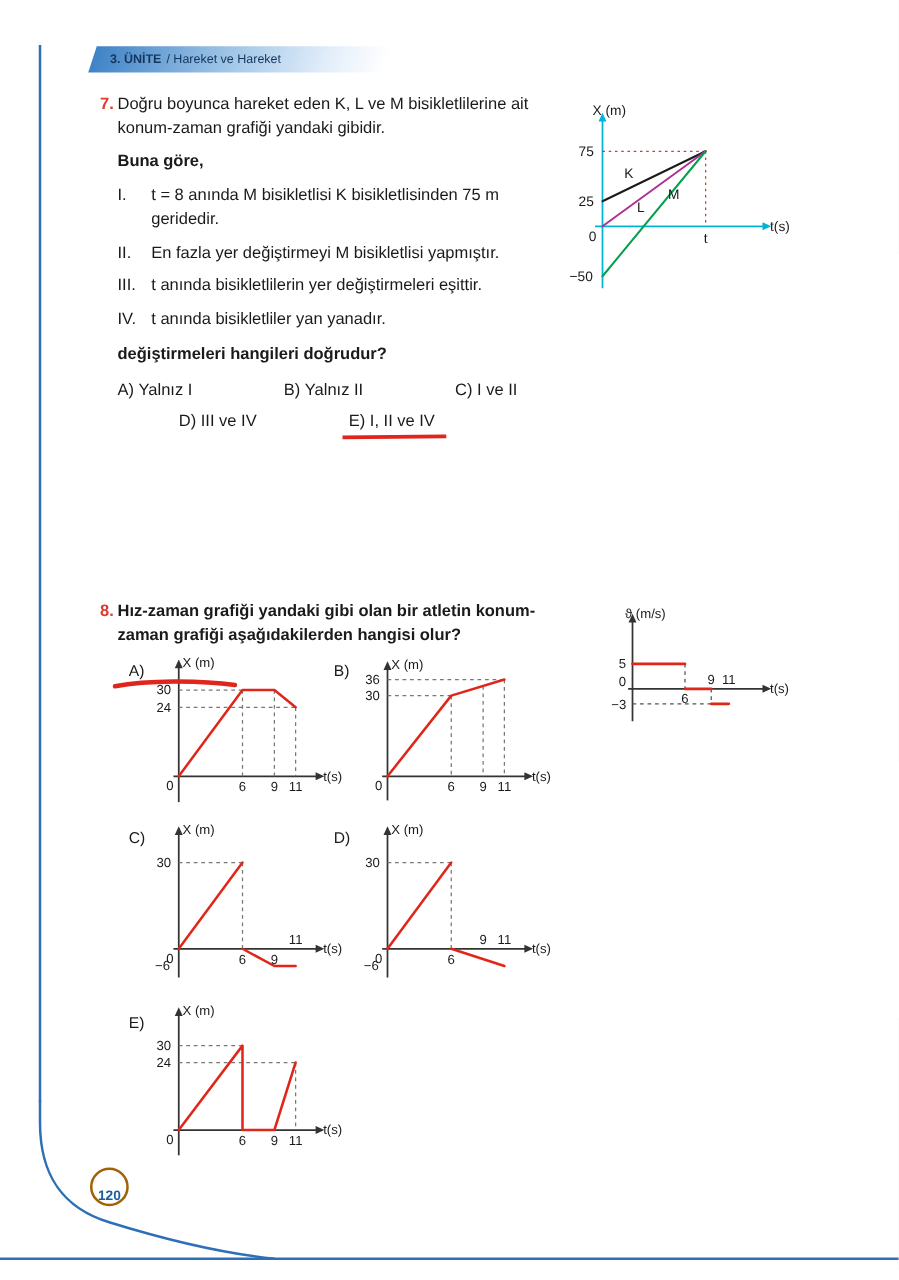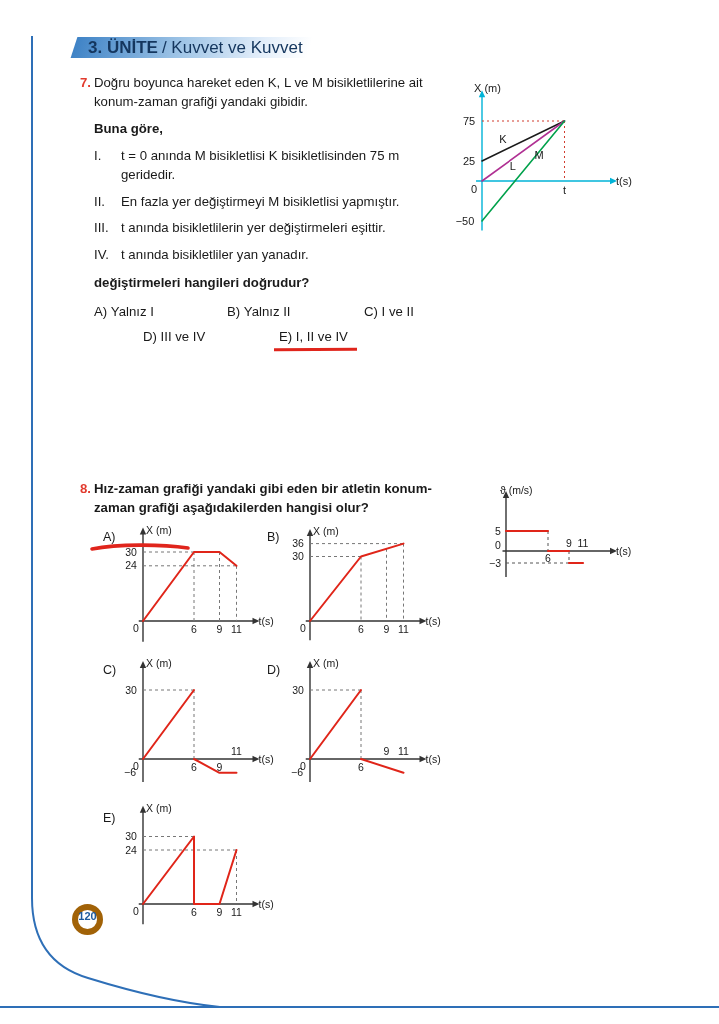--- a/index.html
+++ b/index.html
@@ -1,24 +1,24 @@
 <!DOCTYPE html>
 <html><head>
 <meta charset="utf-8">
 <style>
   *{margin:0;padding:0;box-sizing:border-box;}
   body{background:#e9e9e9;font-family:"Liberation Sans",sans-serif;}
   .page{position:relative;width:719px;height:1024px;background:#ffffff;margin:0 auto;overflow:hidden;color:#1a1a1a;}
   .vline{position:absolute;left:31px;top:36px;width:2px;height:846px;background:#2e6fb7;}
   .bline{position:absolute;left:0;top:1006px;width:719px;height:2px;background:#2e6fb7;}
   .corner{position:absolute;left:0;top:880px;}
-  .pagenum{position:absolute;left:72px;top:904px;width:31px;height:31px;border:6px solid #a16207;border-radius:50%;background:#fff;display:flex;align-items:flex-start;justify-content:center;font-size:11px;font-weight:bold;color:#1d5a9e;z-index:3;}
+  .pagenum{position:absolute;left:72px;top:934px;width:31px;height:31px;border:2px solid #a16207;border-radius:50%;background:#fff;display:flex;align-items:flex-end;justify-content:center;font-size:11px;font-weight:bold;color:#1d5a9e;z-index:3;}
   .banner{position:absolute;left:74px;top:37px;width:236px;height:21px;}
   .banner .bg{position:absolute;inset:0;background:linear-gradient(90deg,#3f83c6,#9ec4e6 45%,#e3eefa 80%,rgba(227,238,250,0));transform:skewX(-18deg);}
-  .banner .txt{position:relative;display:flex;align-items:center;height:100%;padding-left:14px;font-size:17px;color:#14365e;}
+  .banner .txt{position:relative;display:flex;align-items:center;height:100%;padding-left:14px;font-size:10px;color:#14365e;}
   .banner .txt b{margin-right:4px;}
   .q{position:absolute;font-size:13.2px;line-height:1.42;}
   #q7{left:80px;top:74px;width:374px;}
   #q8{left:80px;top:480px;width:384px;}
   .qnum{position:absolute;left:0;top:0;color:#e23b2e;font-weight:bold;}
   .qbody{margin-left:14px;}
   .lead{font-weight:bold;margin-top:9px;}
   .stmt{display:flex;margin-top:8px;}
   .stmt .rn{flex:none;width:27px;}
   .stmt .st{flex:1;}
@@ -46,32 +46,32 @@
     <path d="M32 0 V18 C32 58 48 86 88 98 C130 111 180 123 220 127" stroke="#2e6fb7" stroke-width="2" fill="none"></path>
   </svg>
   <div class="pagenum">
     <span>120</span>
   </div>
 
   <div class="banner">
     <div class="bg"></div>
     <div class="txt">
       <b>3. ÜNİTE</b>
-      <span>/ Kuvvet ve Kuvvet</span>
+      <span>/ Hareket ve Hareket</span>
     </div>
   </div>
 
   <div class="q" id="q7">
     <span class="qnum">7.</span>
     <div class="qbody">
       <div>Doğru boyunca hareket eden K, L ve M bisikletlilerine ait konum-zaman grafiği yandaki gibidir.</div>
       <div class="lead">Buna göre,</div>
       <div class="stmt">
         <span class="rn">I.</span>
-        <span class="st">t = 0 anında M bisikletlisi K bisikletlisinden 75 m geridedir.</span>
+        <span class="st">t = 8 anında M bisikletlisi K bisikletlisinden 75 m geridedir.</span>
       </div>
       <div class="stmt">
         <span class="rn">II.</span>
         <span class="st">En fazla yer değiştirmeyi M bisikletlisi yapmıştır.</span>
       </div>
       <div class="stmt">
         <span class="rn">III.</span>
         <span class="st">t anında bisikletlilerin yer değiştirmeleri eşittir.</span>
       </div>
       <div class="stmt">
@@ -105,21 +105,21 @@
       <text x="22" y="112" fill="#1a1a1a" font-size="11" text-anchor="middle" font-family="&quot;Liberation Sans&quot;, sans-serif">0</text>
       <text x="13" y="143.5" fill="#1a1a1a" font-size="11" text-anchor="middle" font-family="&quot;Liberation Sans&quot;, sans-serif">−50</text>
       <text x="112.5" y="113" fill="#1a1a1a" font-size="11" text-anchor="middle" font-family="&quot;Liberation Sans&quot;, sans-serif">t</text>
       <text x="51" y="61.599999999999994" fill="#1a1a1a" font-size="11" text-anchor="middle" font-family="&quot;Liberation Sans&quot;, sans-serif">K</text>
       <text x="60.75" y="88.8" fill="#1a1a1a" font-size="11" text-anchor="middle" font-family="&quot;Liberation Sans&quot;, sans-serif">L</text>
       <text x="87" y="78.4" fill="#1a1a1a" font-size="11" text-anchor="middle" font-family="&quot;Liberation Sans&quot;, sans-serif">M</text>
     </svg>
 
   <div class="q" id="q8">
     <span class="qnum">8.</span>
-    <div class="qbody bold">Hız-zaman grafiği yandaki gibi eden bir atletin konum-zaman grafiği aşağıdakilerden hangisi olur?</div>
+    <div class="qbody bold">Hız-zaman grafiği yandaki gibi olan bir atletin konum-zaman grafiği aşağıdakilerden hangisi olur?</div>
   </div>
 
   <svg class="chart" style="left:481px;top:486px" width="200" height="100">
       <line x1="21.5" y1="65" x2="130" y2="65" stroke="#333333" stroke-width="1.4"></line>
       <path d="M 136 65 l -7 -3.2 l 0 6.4 z" fill="#333333"></path>
       <line x1="25" y1="91" x2="25" y2="11" stroke="#333333" stroke-width="1.4"></line>
       <path d="M 25 5 l -3.2 7 l 6.4 0 z" fill="#333333"></path>
       <line x1="67" y1="45" x2="67" y2="65" stroke="#555" stroke-width="1" stroke-dasharray="3,3"></line>
       <line x1="25" y1="77" x2="88" y2="77" stroke="#555" stroke-width="1" stroke-dasharray="3,3"></line>
       <line x1="88" y1="65" x2="88" y2="77" stroke="#555" stroke-width="1" stroke-dasharray="3,3"></line>

